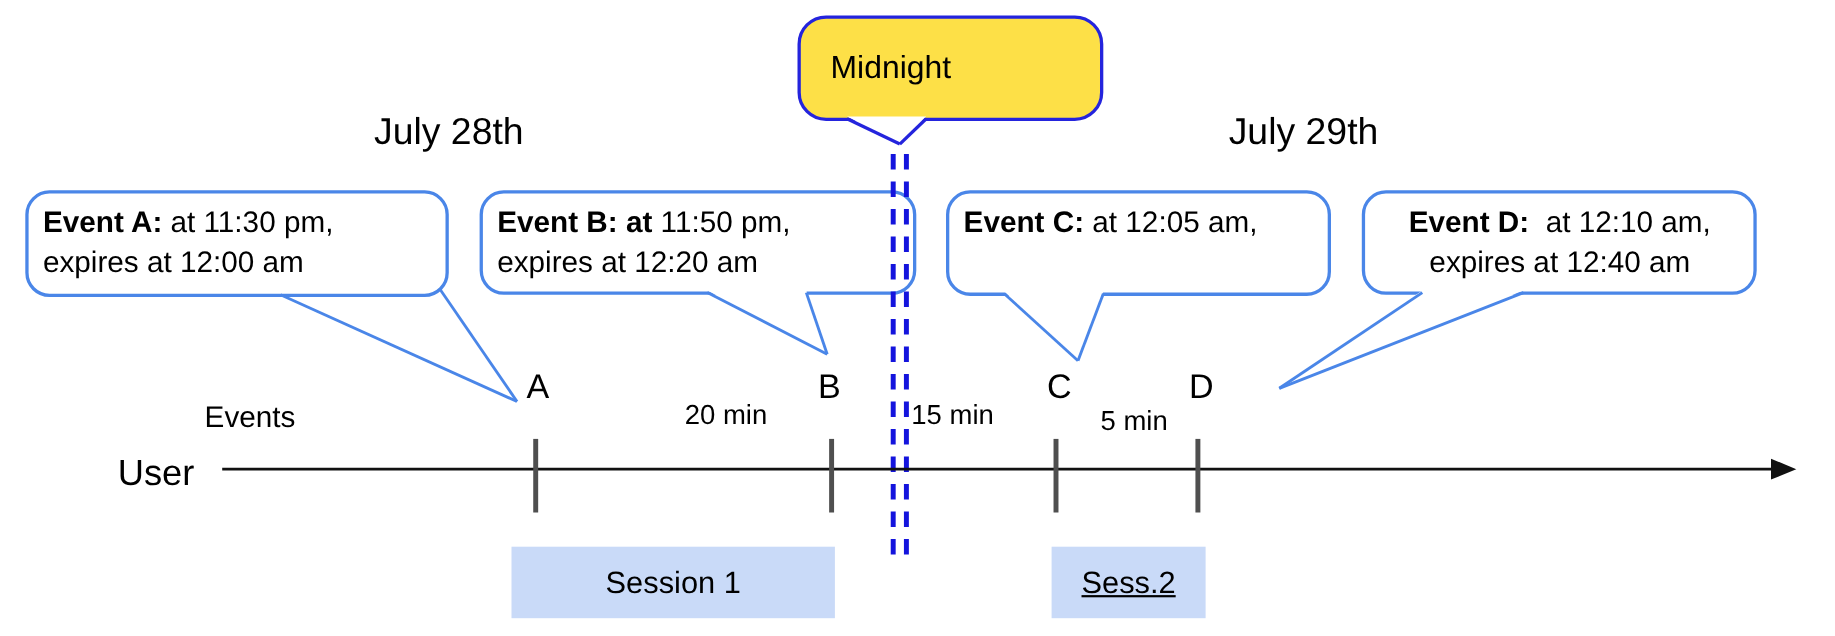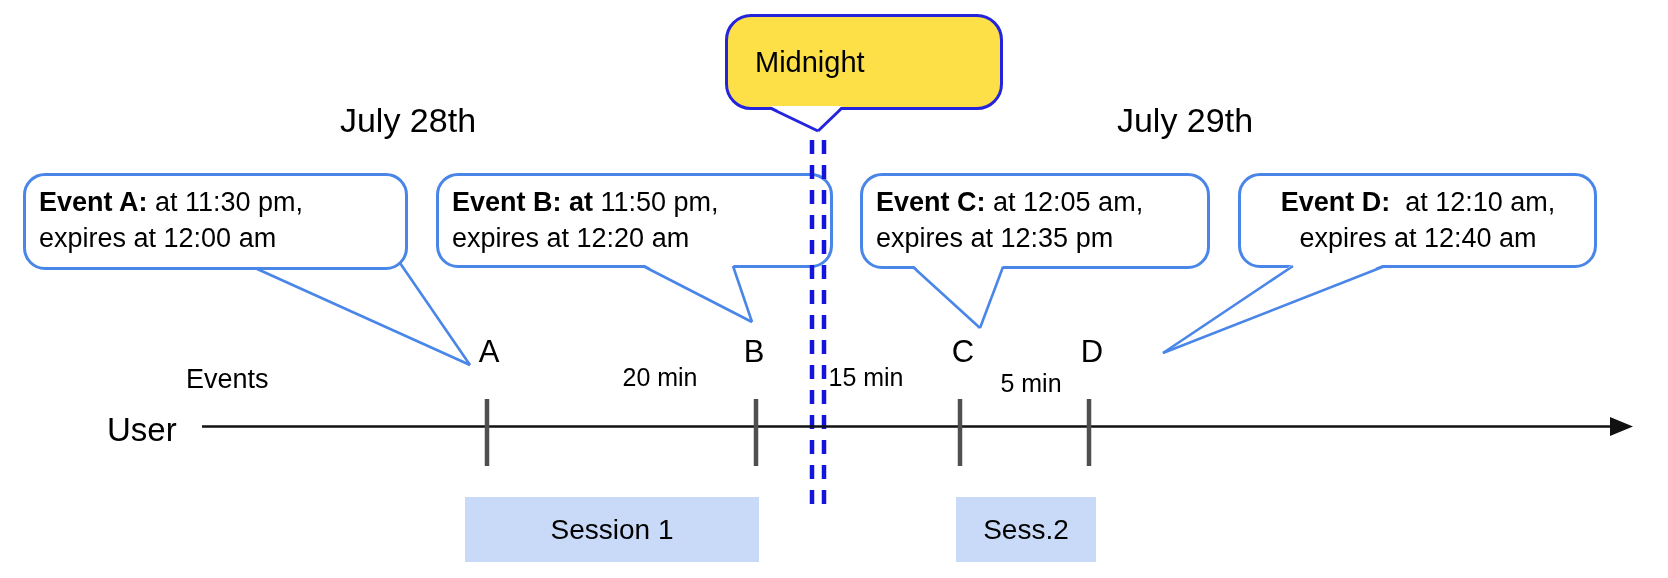--- a/index.html
+++ b/index.html
@@ -48,21 +48,20 @@
 <div class="bubble" style="left:23px;top:173px;width:385px;height:97px;">
   <div class="bline"><b>Event A:</b><span> at 11:30 pm,</span></div>
   <div class="bline">expires at 12:00 am</div>
 </div>
 <div class="bubble" style="left:436px;top:173px;width:397px;height:95px;">
   <div class="bline"><b>Event B: at</b><span> 11:50 pm,</span></div>
   <div class="bline">expires at 12:20 am</div>
 </div>
 <div class="bubble" style="left:860px;top:173px;width:350px;height:96px;">
   <div class="bline"><b>Event C:</b><span> at 12:05 am,</span></div>
-  <div class="bline">expires at 12:35 pm</div>
 </div>
 <div class="bubble" style="left:1238px;top:173px;width:359px;height:95px;text-align:center;">
   <div class="bline"><b>Event D:</b><span>  at 12:10 am,</span></div>
   <div class="bline">expires at 12:40 am</div>
 </div>
 
 <div class="events-label">Events</div>
 <div class="user-label">User</div>
 
 <div class="tick-letter" style="left:489px;">A</div>
@@ -70,21 +69,21 @@
 <div class="tick-letter" style="left:963px;">C</div>
 <div class="tick-letter" style="left:1092px;">D</div>
 
 <div class="interval-label" style="left:660px;top:363px;">20 min</div>
 <div class="interval-label" style="left:866px;top:363px;">15 min</div>
 <div class="interval-label" style="left:1031px;top:369px;">5 min</div>
 
 <div class="session" style="left:465px;width:294px;">
   <span>Session 1</span>
 </div>
-<div class="session" style="left:956px;width:140px;">
+<div class="session" style="left:956px;width:140px;text-decoration:underline;">
   <span>Sess.2</span>
 </div>
 
 <svg class="overlay" width="1668" height="578" viewBox="0 0 1668 578">
 
   <line x1="812" y1="140" x2="812" y2="506" stroke-width="4.5" stroke-dasharray="14,11" style="stroke:var(--dash-blue);"></line>
   <line x1="824" y1="140" x2="824" y2="506" stroke-width="4.5" stroke-dasharray="14,11" style="stroke:var(--dash-blue);"></line>
 
   <line x1="202" y1="426.5" x2="1614" y2="426.5" stroke-width="2.6" style="stroke:var(--line-black);"></line>
   <polygon points="1610,417 1633,426.5 1610,436" style="fill:var(--line-black);"></polygon>

